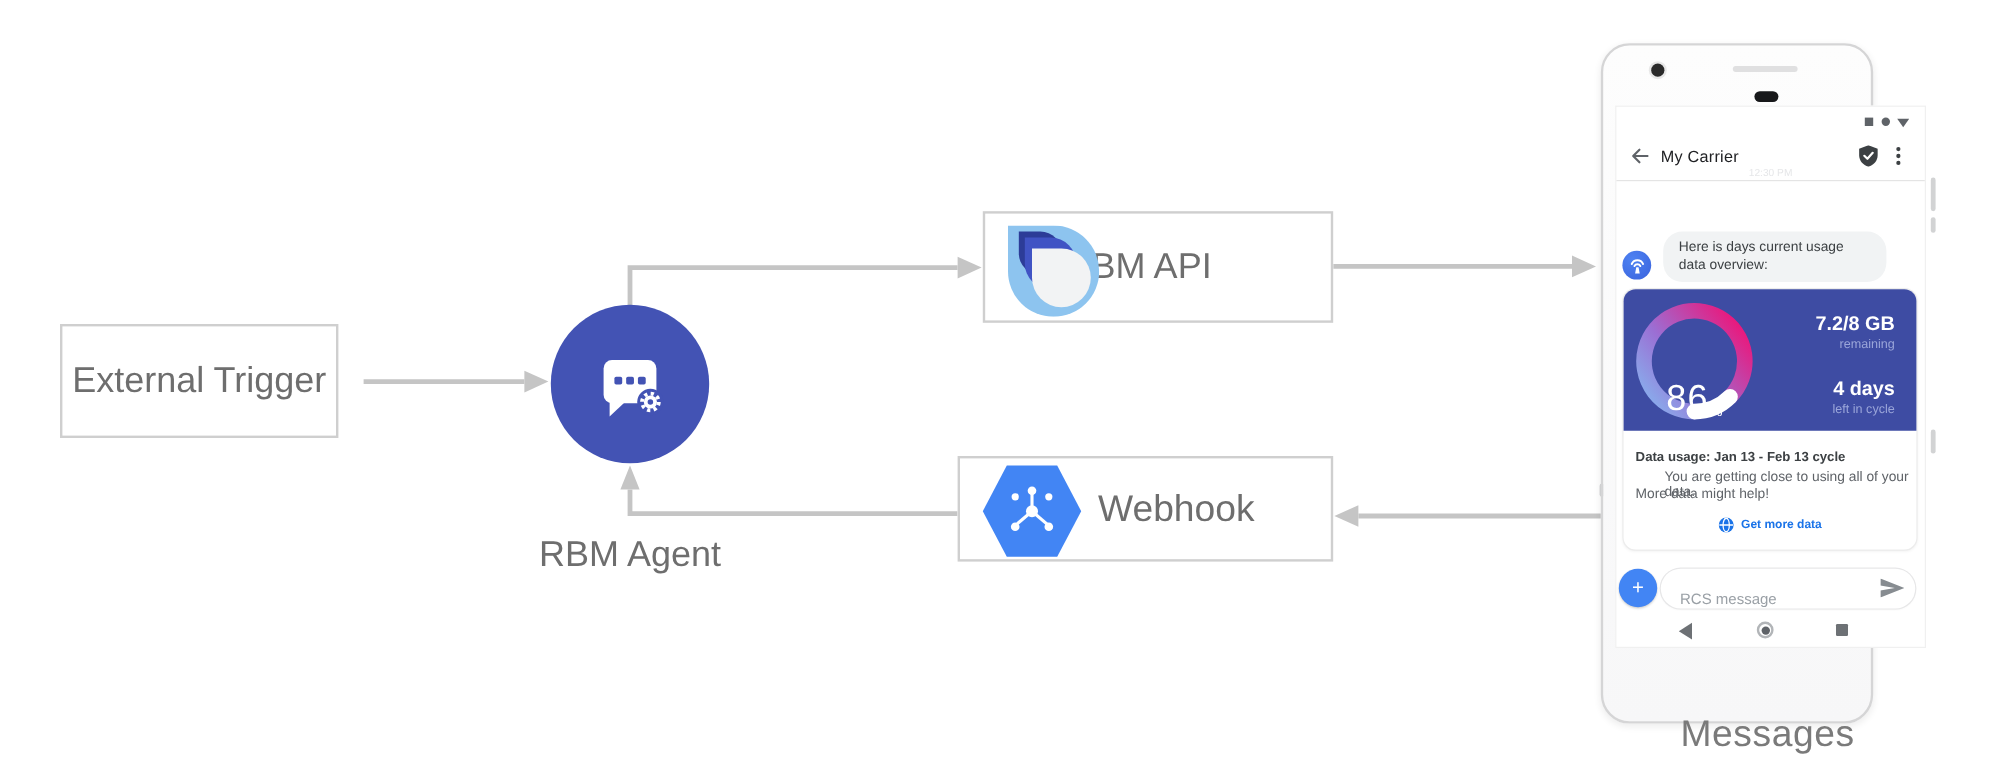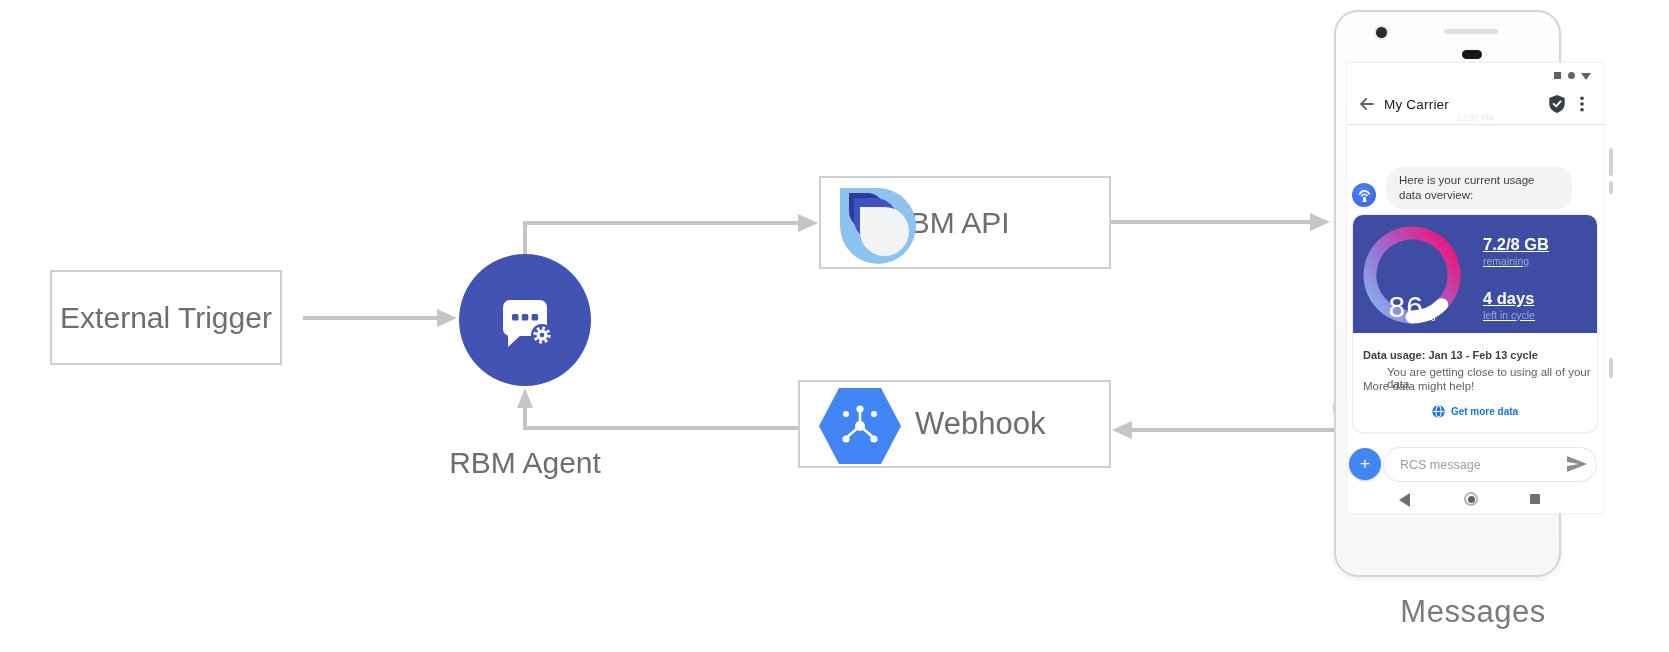--- a/index.html
+++ b/index.html
@@ -10,21 +10,21 @@
   
   .dbox{background:#fff;border:2px solid #cfcfcf;display:flex;align-items:center;box-sizing:border-box;}
   #connectors{position:absolute;left:0;top:0;}
 
   .agent-circle{width:132px;height:132px;border-radius:50%;background:#4353b4;display:flex;align-items:center;justify-content:center;}
   .agent-label{width:220px;text-align:center;font-size:30px;color:#6e6e6e;}
 
   .node-text{font-size:30px;color:#6e6e6e;}
 
   
-  .phone{left:1334px;top:10px;width:227px;height:567px;background:linear-gradient(180deg,#fdfdfd,#f7f7f8);
+  .phone{left:1334px;top:36px;width:227px;height:567px;background:linear-gradient(180deg,#fdfdfd,#f7f7f8);
          border:2px solid #d5d5d6;border-radius:24px;box-sizing:border-box;box-shadow:0 2px 6px rgba(0,0,0,.07);}
   .side-btn{background:#d2d3d4;border-radius:2px;width:4px;}
   .camera{left:40px;top:15px;width:11px;height:11px;border-radius:50%;background:#2a2a2a;box-shadow:0 0 0 2px #e8e8e8;}
   .speaker{left:108px;top:17px;width:54px;height:5px;border-radius:3px;background:#e0e0e1;}
   .earpiece{left:126px;top:38px;width:20px;height:9px;border-radius:5px;background:#17181a;}
 
   .screen{left:10px;top:50px;width:257px;height:450px;background:#fff;border:1px solid #f0f0f0;box-sizing:content-box;}
 
   .st-square{width:7px;height:7px;background:#5f6368;}
   .st-circle{width:7px;height:7px;border-radius:50%;background:#5f6368;}
@@ -40,33 +40,33 @@
           display:flex;flex-direction:column;justify-content:center;padding-left:13px;box-sizing:border-box;}
   .bubble span{font-size:11.5px;line-height:15px;color:#3c4043;}
 
   .card{left:6px;top:152px;width:244px;height:217px;background:#fff;border-radius:10px;
         box-shadow:0 0 0 1px #ececec,0 1px 3px rgba(0,0,0,.08);}
   .card-blue{left:0;top:0;width:244px;height:118px;background:#3e4ca3;border-radius:10px 10px 0 0;}
   .gauge-wrap{left:10px;top:11px;width:98px;height:98px;}
   .gauge-text{left:10px;top:11px;width:98px;height:98px;display:flex;align-items:flex-end;justify-content:center;color:#fff;}
   .gauge-text .pct{font-size:30px;font-weight:400;letter-spacing:1px;}
   .gauge-text .unit{font-size:13px;margin-top:10px;}
-  .stat{left:130px;width:96px;text-align:left;color:#fff;text-decoration:underline;}
+  .stat{left:130px;width:96px;text-align:right;color:#fff;}
   .stat .v{font-size:16.5px;font-weight:bold;display:block;}
   .stat .l{font-size:10.5px;color:#9aa5d9;display:block;margin-top:1px;}
 
   .card-title{left:10px;top:134px;width:226px;font-size:11px;font-weight:bold;color:#3c4043;}
   .card-body{left:10px;width:226px;font-size:11.5px;color:#5f6368;}
   .cta-row{left:0;top:190px;width:244px;display:flex;align-items:center;justify-content:center;gap:6px;cursor:pointer;}
   .cta-label{font-size:10px;font-weight:bold;color:#1a73e8;}
 
   .plus-btn{left:2px;top:385px;width:32px;height:32px;border-radius:50%;background:#4285f4;
             display:flex;align-items:center;justify-content:center;color:#fff;font-size:17px;box-shadow:0 1px 2px rgba(0,0,0,.2);}
   .pill{left:37px;top:385px;width:212px;height:33px;border-radius:17px;background:#fff;
-        box-shadow:0 0 0 1px #e7e7e8,0 1px 2px rgba(0,0,0,.06);box-sizing:border-box;display:flex;align-items:center;}
+        box-shadow:0 0 0 1px #e7e7e8,0 1px 2px rgba(0,0,0,.06);box-sizing:border-box;display:flex;align-items:flex-end;}
   .rcs-input{border:none;outline:none;background:transparent;margin-left:14px;width:150px;font-size:12.5px;color:#3c4043;font-family:"Liberation Sans",sans-serif;}
   .rcs-input::placeholder{color:#9aa0a6;}
   .send-btn{position:absolute;right:9px;top:8px;width:20px;height:16px;}
 
   .nav-back{left:52px;top:430px;width:0;height:0;border-top:7px solid transparent;border-bottom:7px solid transparent;border-right:11px solid #6d7175;}
   .nav-home{left:117px;top:429px;width:14px;height:14px;border-radius:50%;border:2px solid #b2b5b8;box-sizing:border-box;display:flex;align-items:center;justify-content:center;}
   .nav-home i{width:7px;height:7px;border-radius:50%;background:#5f6368;}
   .nav-recents{left:183px;top:431px;width:10px;height:10px;background:#6d7175;border-radius:1px;}
 
   .messages-caption{left:1334px;top:594px;width:278px;text-align:center;font-size:31px;color:#7a7a7a;letter-spacing:.5px;}
@@ -175,21 +175,21 @@
       <div class="abs hdr-divider"></div>
 
       <div class="abs avatar">
         <svg width="15" height="15" viewBox="0 0 14 14">
           <path d="M2.6 5.6 A4.8 4.8 0 0 1 11.4 5.6" stroke="#ffffff" stroke-width="1.5" fill="none" stroke-linecap="round"></path>
           <path d="M4.7 7.2 A2.6 2.6 0 0 1 9.3 7.2" stroke="#ffffff" stroke-width="1.5" fill="none" stroke-linecap="round"></path>
           <polygon points="6.1,8.2 7.9,8.2 8.8,13 5.2,13" fill="#ffffff"></polygon>
         </svg>
       </div>
       <div class="abs bubble">
-        <span>Here is your current usage</span>
+        <span>Here is days current usage</span>
         <span>data overview:</span>
       </div>
 
       <div class="abs card">
         <div class="abs card-blue">
           <svg class="abs gauge-wrap" viewBox="0 0 98 98">
             <defs>
               <linearGradient id="arcGrad" x1="0%" y1="100%" x2="100%" y2="20%">
                 <stop offset="0%" stop-color="#85b8f0"></stop>
                 <stop offset="45%" stop-color="#9b6fd4"></stop>

